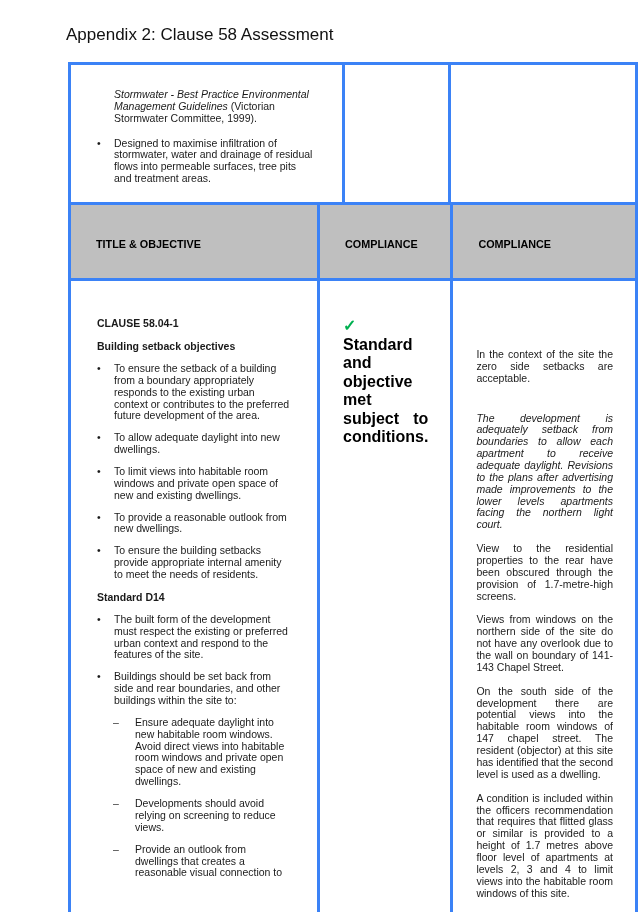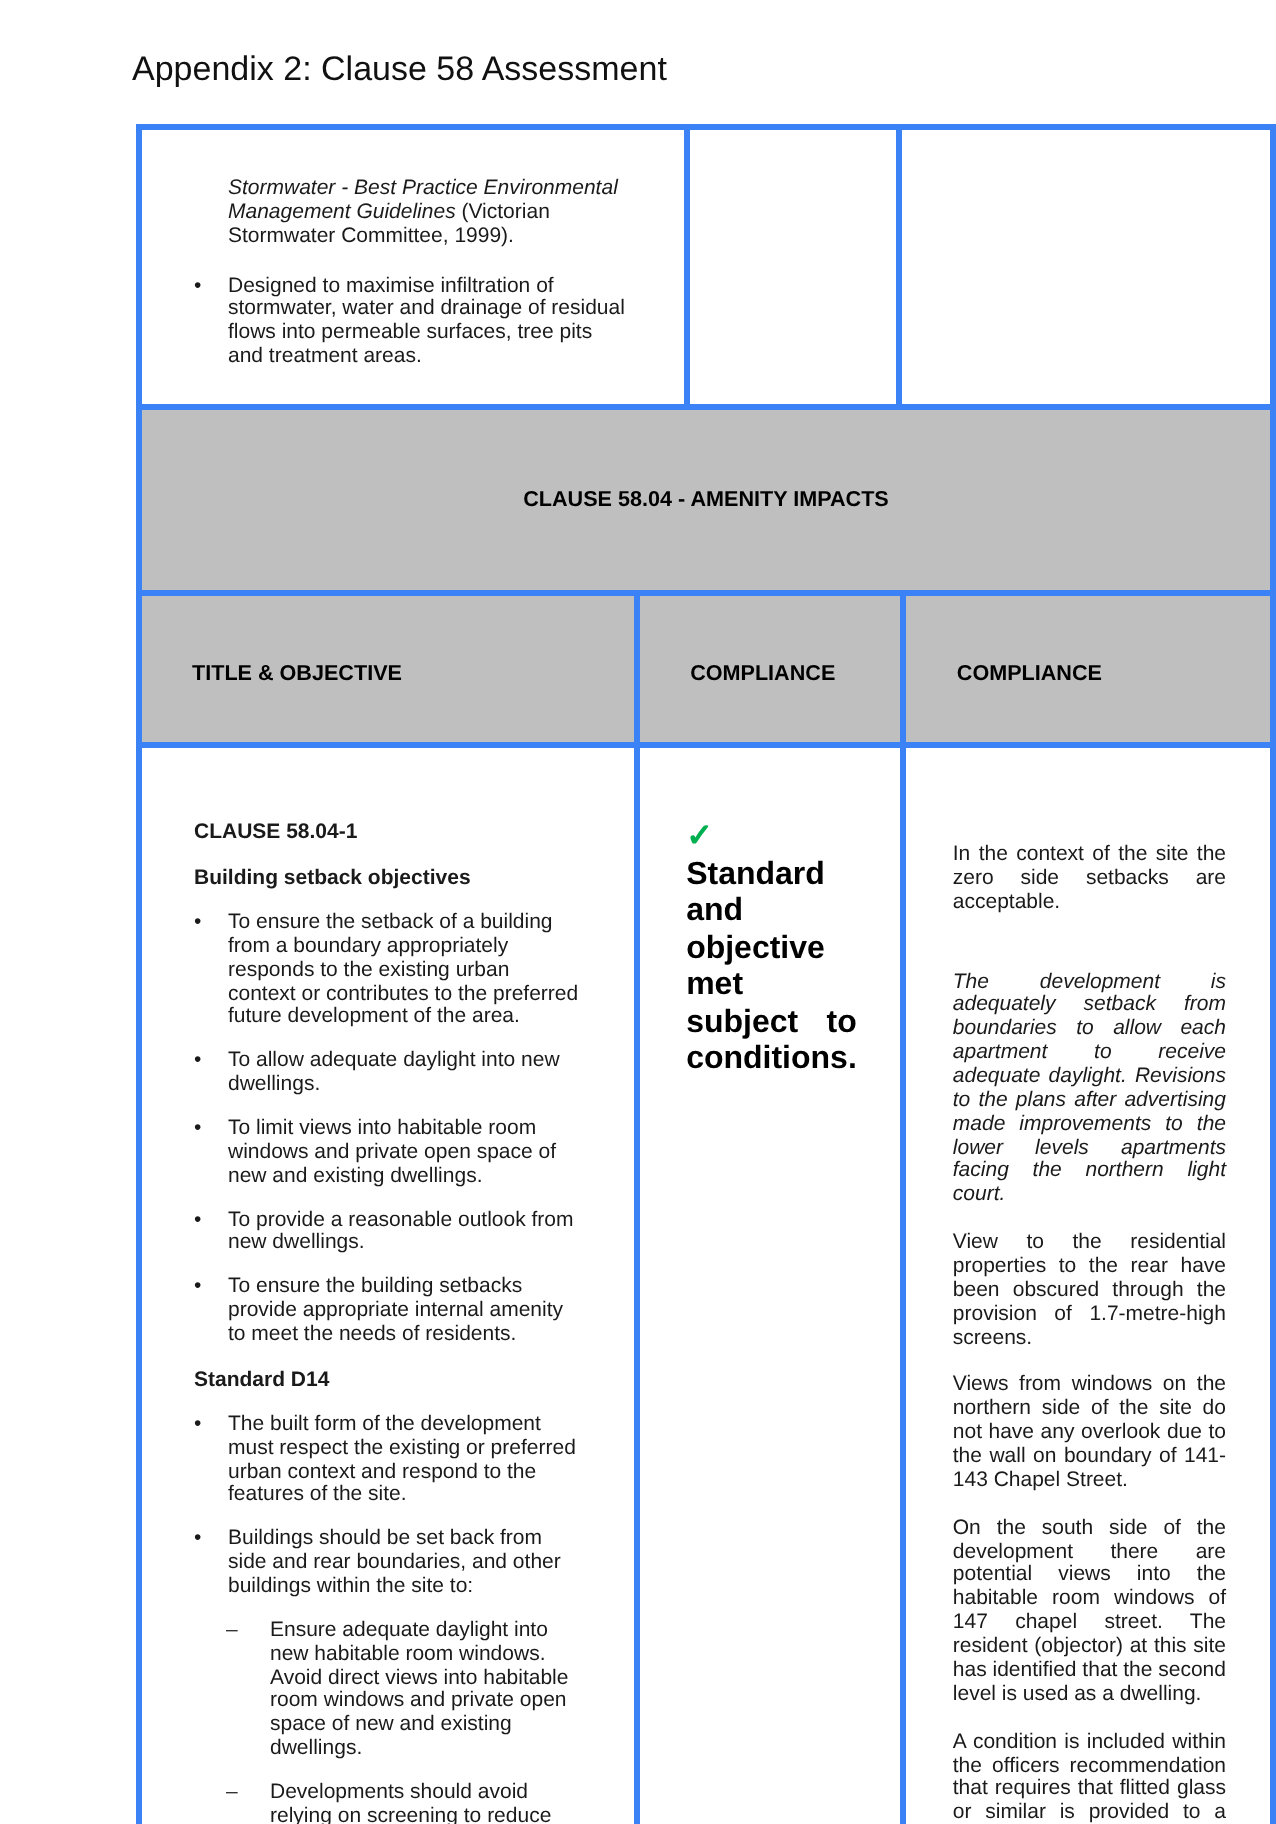--- a/index.html
+++ b/index.html
@@ -98,21 +98,21 @@
     line-height: 1.16;
     text-align: justify;
     font-weight: bold;
     color: #000;
   }
   .comp-text .check {
     color: #00B050;
     font-weight: bold;
   }
 
-  .assess-cell { padding: 32px 6px 0 7px; }
+  .assess-cell { padding: 32px 6px 0 7px; margin-top: 20px; }
   .assess-cell p {
     margin: 0 0 12px 0;
     font-size: 10.5px;
     line-height: 1.13;
     text-align: justify;
   }
   .assess-cell p.gap-before { margin-top: 28px; font-style: italic; }
 </style>
 </head>
 <body>
@@ -134,25 +134,20 @@
         </div>
       </td>
       <td class="w2"></td>
       <td class="w3"></td>
     </tr>
   </tbody>
     </table>
 
   <table class="tbl tbl-main">
     <tbody>
-        <tr>
-      <td class="gray caption-cell" colspan="3">
-        <div class="caption">CLAUSE 58.04 - AMENITY IMPACTS</div>
-      </td>
-    </tr>
     <tr>
       <td class="gray colhead-cell w1">
         <div class="colhead">TITLE &amp; OBJECTIVE</div>
       </td>
       <td class="gray colhead-cell w2">
         <div class="colhead">COMPLIANCE</div>
       </td>
       <td class="gray colhead-cell w3">
         <div class="colhead">COMPLIANCE</div>
       </td>

